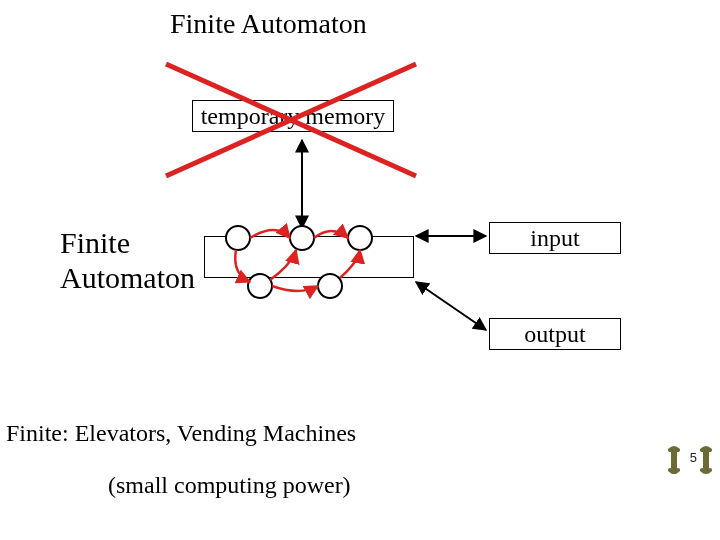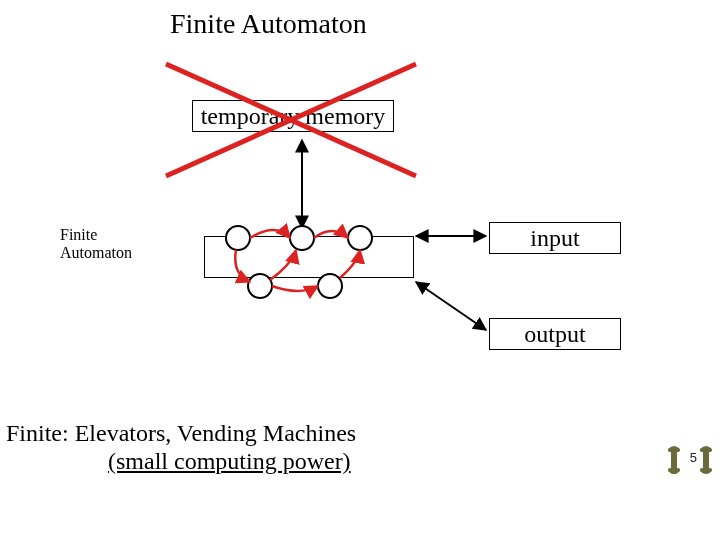--- a/index.html
+++ b/index.html
@@ -27,21 +27,21 @@
     border: 1px solid #000;
     background: #fff;
   }
   .box-label {
     font-size: 24px;
     padding: 2px 6px;
     white-space: nowrap;
   }
   .plain-text {
     position: absolute;
-    font-size: 16px;
+    font-size: 30px;
   }
   .caption {
     position: absolute;
     font-size: 24px;
   }
   .slide-number-wrap {
     position: absolute;
     right: 8px;
     bottom: 62px;
     width: 44px;
@@ -83,21 +83,21 @@
 
   <div class="box" style="left:489px; top:318px; width:130px; height:30px;">
     <div class="box-label" style="text-align:center;">output</div>
   </div>
 
   <div class="plain-text" style="left:60px; top:226px; line-height:1.15; white-space:pre;">Finite
 Automaton</div>
 
   <div class="caption" style="left:6px; top:420px;">Finite: Elevators, Vending Machines</div>
 
-  <div class="caption" style="left:108px; top:448px;text-decoration:underline;">(small computing power)</div>
+  <div class="caption" style="left:108px; top:472px;">(small computing power)</div>
 
   <div class="slide-number-wrap">
     <svg width="44" height="34">
       <path d="M6 6 L6 26" stroke="#6b6b3a" stroke-width="6" fill="none" stroke-linecap="round"></path>
       <path d="M2 6 Q6 2 10 6" stroke="#6b6b3a" stroke-width="4" fill="none" stroke-linecap="round"></path>
       <path d="M2 26 Q6 30 10 26" stroke="#6b6b3a" stroke-width="4" fill="none" stroke-linecap="round"></path>
       <path d="M38 6 L38 26" stroke="#6b6b3a" stroke-width="6" fill="none" stroke-linecap="round"></path>
       <path d="M34 6 Q38 2 42 6" stroke="#6b6b3a" stroke-width="4" fill="none" stroke-linecap="round"></path>
       <path d="M34 26 Q38 30 42 26" stroke="#6b6b3a" stroke-width="4" fill="none" stroke-linecap="round"></path>
     </svg>

